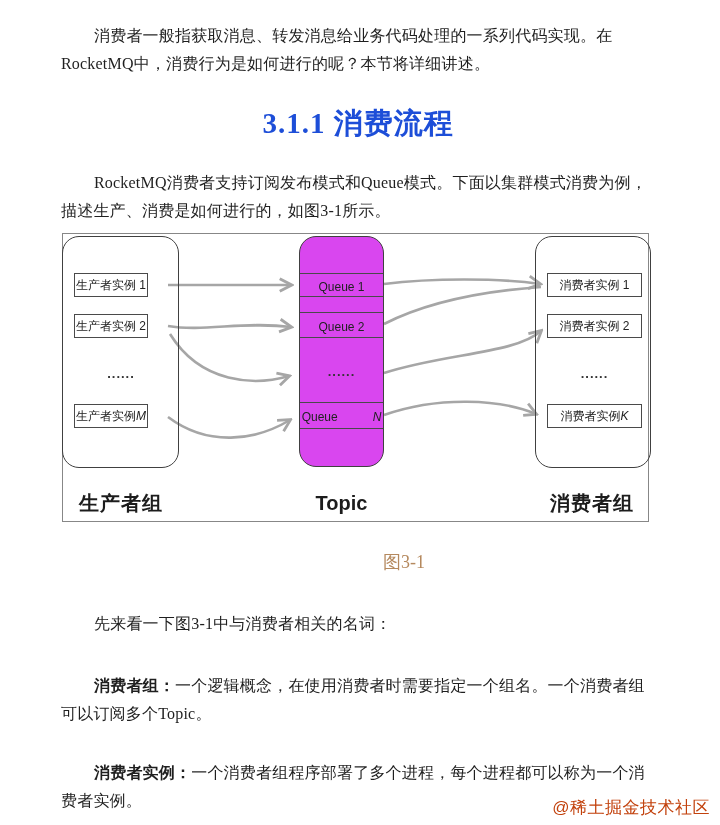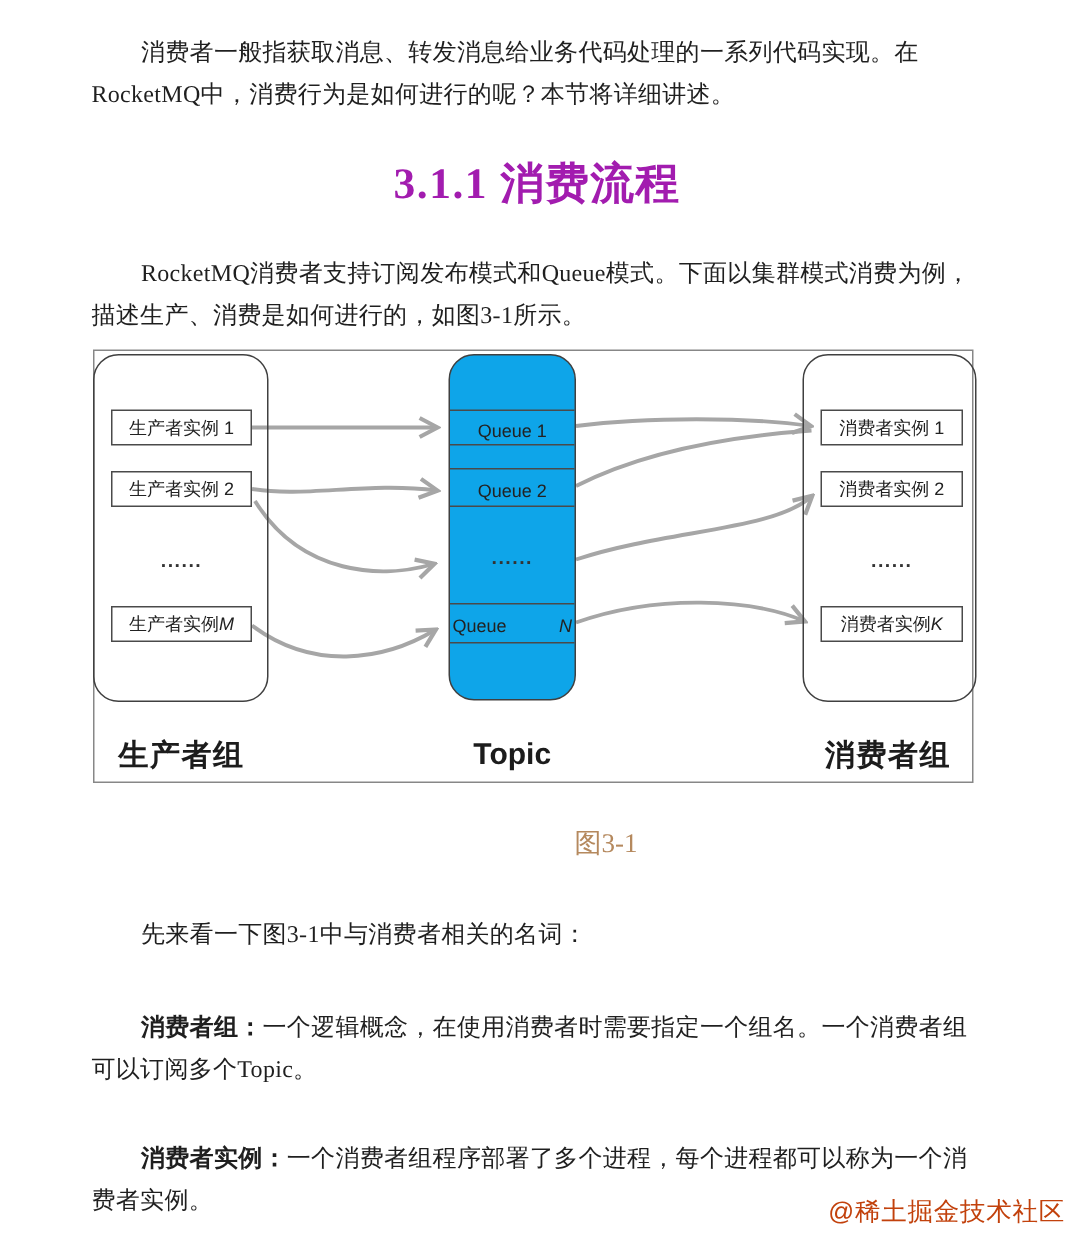--- a/index.html
+++ b/index.html
@@ -33,21 +33,21 @@
 
   .heading{
     position:absolute;
     top:105px;left:61px;width:594px;
     margin:0;
     font-size:29px;
     line-height:36px;
     font-weight:700;
     text-align:center;
     letter-spacing:1px;
-    color:#a21caf;
+    color:#1d4ed8;
   }
 
   
   .figure{
     position:absolute;
     left:62px;top:233px;
     width:587px;height:289px;
     border:1px solid #878787;
     box-sizing:border-box;
     font-family:"Liberation Sans","DejaVu Sans",sans-serif;
@@ -56,26 +56,26 @@
   .arrows{position:absolute;left:0;top:0;width:587px;height:289px;}
 
   .group-rect{
     position:absolute;
     border:1.5px solid #404040;
     border-radius:17px;
     box-sizing:border-box;
     background:transparent;
   }
   .producer-rect{left:-1px;top:2px;width:117px;height:232px;}
-  .topic-rect{left:236px;top:2px;width:85px;height:231px;background:#0ea5e9;}
+  .topic-rect{left:236px;top:2px;width:85px;height:231px;background:#d946ef;}
   .consumer-rect{left:472px;top:2px;width:116px;height:232px;}
 
   .inst-box{
     position:absolute;
-    height:24px;width:94px;
+    height:24px;width:74px;
     border:1.2px solid #4a4a4a;
     background:#ffffff;
     box-sizing:border-box;
     display:flex;align-items:center;justify-content:center;
     font-size:12px;color:#222;
     white-space:nowrap;
   }
   .prod{left:11px;}
   .cons{left:484px;width:95px;}
   .row1{top:39px;}

